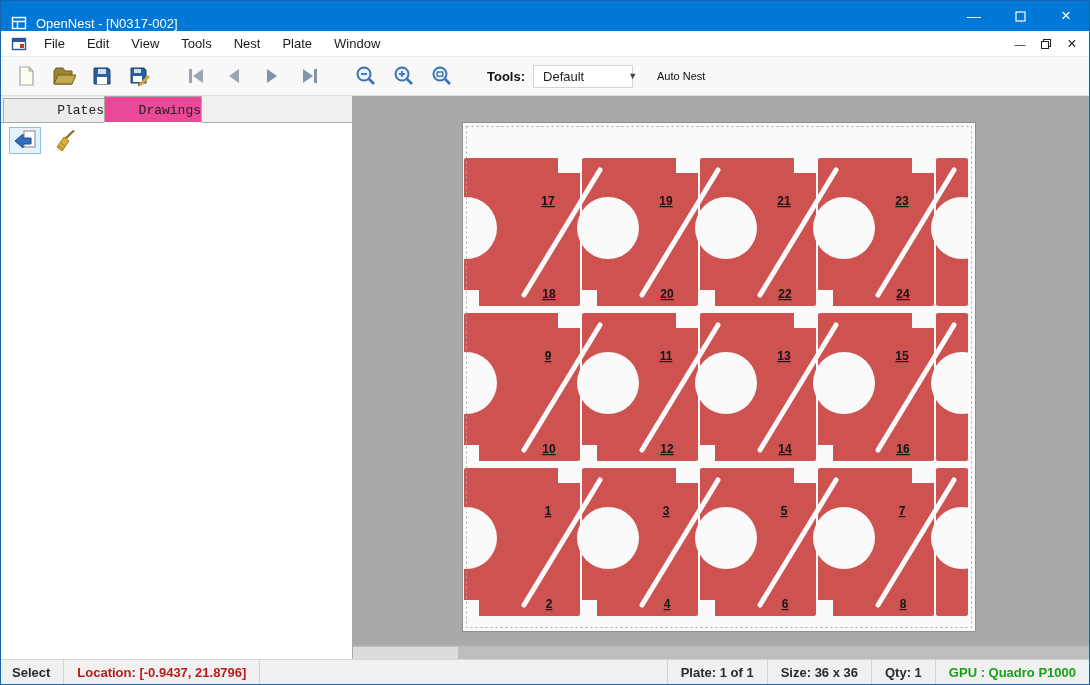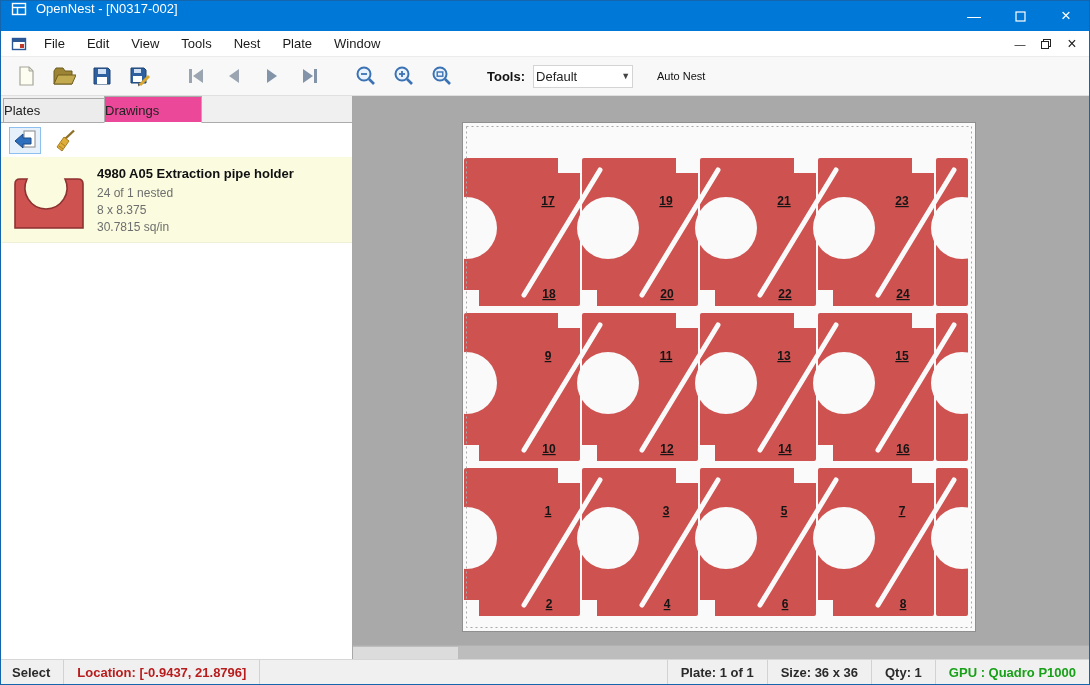--- a/index.html
+++ b/index.html
@@ -1,45 +1,45 @@
 <!DOCTYPE html>
 <html style="--accent: #0078d7; --part: #cd5250; --part-outline: #8c3230; --gpu: #18a018; --sel: #fbfbdf;"><head>
 <meta charset="utf-8">
 <style>
   * { margin:0; padding:0; box-sizing:border-box; }
   html,body { width:1090px; height:685px; font-family:"Liberation Sans", sans-serif; }
   .window { width:1090px; height:685px; border:1px solid #1565ad; display:flex; flex-direction:column; background:#fff; overflow:hidden; }
 
   
-  .titlebar { height:30px; background:var(--accent,#0078d7); display:flex; align-items:flex-start; flex:0 0 auto; }
+  .titlebar { height:30px; background:var(--accent,#0078d7); display:flex; align-items:flex-end; flex:0 0 auto; }
   .titlebar .appicon { width:16px; height:16px; margin:0 9px 0 10px; }
   .titlebar .title { color:#fff; font-size:13px; flex:1; }
   .win-btn { width:46px; height:30px; display:flex; align-items:center; justify-content:center; color:#fff; font-size:14px; cursor:default; }
 
   
   .menubar { height:26px; background:#ffffff; display:flex; align-items:center; flex:0 0 auto; border-bottom:1px solid #ececec; }
   .mdi-icon { width:16px; height:16px; margin:0 6px 0 10px; }
   .menu-item { font-size:13px; color:#1a1a1a; padding:12px 11px; cursor:default; }
   .menubar .spacer { flex:1; }
   .mdi-btn { width:26px; height:22px; display:flex; align-items:center; justify-content:center; color:#222; font-size:13px; }
 
   
   .toolbar { height:39px; background:#f8f8f8; border-bottom:1px solid #e0e0e0; display:flex; align-items:center; flex:0 0 auto; padding-left:6px; }
   .tb { width:34px; height:32px; border:0; background:transparent; display:flex; align-items:center; justify-content:center; margin:0 2px; }
   .tgap { width:18px; }
   .engine-label { font-size:13px; font-weight:bold; color:#111; margin:0 8px 0 26px; }
-  .combo { width:100px; height:23px; background:#fff; border:1px solid #d4d4d4; display:flex; align-items:center; font-size:13px; color:#222; padding-left:2px;gap:44px; }
+  .combo { width:100px; height:23px; background:#fff; border:1px solid #d4d4d4; display:flex; align-items:center; font-size:13px; color:#222; padding-left:9px;gap:44px; }
   .combo-arrow { margin-left:auto; padding-right:5px; font-size:9px; color:#444; }
   .autonest { font-size:11px; color:#111; margin-left:24px; }
 
   
   .main { flex:1; display:flex; min-height:0; }
   .left-panel { width:352px; background:#fff; border-right:1px solid #a8a8a8; display:flex; flex-direction:column; }
   .tabstrip { height:27px; background:#f0f0f0; display:flex; align-items:flex-end; padding-left:2px; border-bottom:1px solid #ababab; }
-  .tab { font-size:13px; color:#222; padding:4px 0; width:102px; text-align:left; background:#ececec; border:1px solid #ababab; border-bottom:none; margin-right:-1px; height:24px; }
+  .tab { font-size:13px; color:#222; padding:4px 0; width:102px; text-align:right; background:#ececec; border:1px solid #ababab; border-bottom:none; margin-right:-1px; height:24px;font-family:Liberation Mono, monospace; }
   .tab.active { background:#ec4899; height:27px; padding-top:6px; position:relative; margin-bottom:-1px; border-bottom:1px solid #fff; width:98px; z-index:2; }
   .panel-toolbar { height:34px; background:#fff; display:flex; align-items:center; padding-left:8px; }
   .pt-btn { width:32px; height:27px; display:flex; align-items:center; justify-content:center; border:1px solid transparent; margin-right:8px; background:transparent; }
   .pt-btn.hl { border:1px solid #8ec0ef; background:#e6f1fb; }
   .list { flex:1; overflow:hidden; background:#fff; }
   .list-item { height:86px; background:var(--sel,#fbfbdf); display:flex; align-items:center; border-bottom:1px solid #f0f0d8; }
   .thumb { width:96px; display:flex; align-items:center; justify-content:center; }
   .li-text { flex:1; padding-top:2px; }
   .li-title { font-size:13px; font-weight:bold; color:#101010; margin-bottom:4px; }
   .li-sub { font-size:12px; color:#6e6e6e; line-height:17px; }
@@ -202,35 +202,20 @@
             <polygon points="2,13 10,6 10,10 18,10 18,16 10,16 10,20" fill="#2e6fbe" stroke="#1d4b85" stroke-width="1"></polygon>
           </svg>
         </div>
         <div class="pt-btn">
           <svg width="24" height="24" viewBox="0 0 24 24">
             <line x1="12" y1="11" x2="21" y2="2.5" stroke="#8d6f28" stroke-width="2.4"></line>
             <polygon points="4,19 11,9 16,13 9,23" fill="#dfae3a" stroke="#a77d1f" stroke-width="1"></polygon>
             <line x1="6" y1="18" x2="10" y2="21" stroke="#a77d1f" stroke-width="1"></line>
             <line x1="8" y1="15" x2="12" y2="18" stroke="#a77d1f" stroke-width="1"></line>
           </svg>
-        </div>
-      </div>
-      <div class="list">
-        <div class="list-item">
-          <div class="thumb">
-            <svg width="74" height="62" viewBox="0 0 74 62">
-              <path d="M3 59 L3 15 Q3 10 8 10 L15 10 A21 21 0 1 0 53 10 L66 10 Q71 10 71 15 L71 59 Z" fill="var(--part,#cd5250)" stroke="var(--part-outline,#8c3230)" stroke-width="1.6"></path>
-            </svg>
-          </div>
-          <div class="li-text">
-            <div class="li-title">4980 A05 Extraction pipe holder</div>
-            <div class="li-sub">24 of 1 nested</div>
-            <div class="li-sub">8 x 8.375</div>
-            <div class="li-sub">30.7815 sq/in</div>
-          </div>
         </div>
       </div>
     </div>
 
     <div class="canvas">
       <div class="plate-host">
         <svg id="plate-svg" width="514" height="510" viewBox="0 0 514 510">
             <defs>
               <clipPath id="pc">
                 <rect x="1" y="1" width="512" height="508"></rect>

